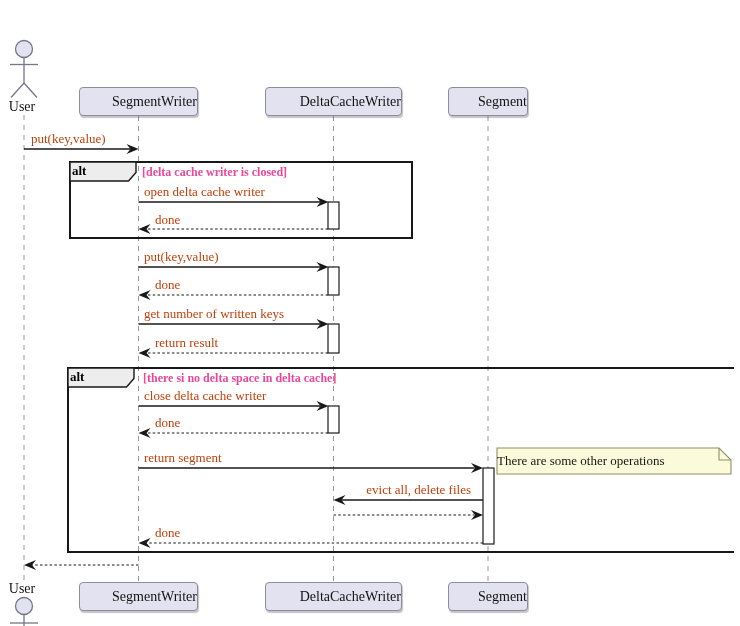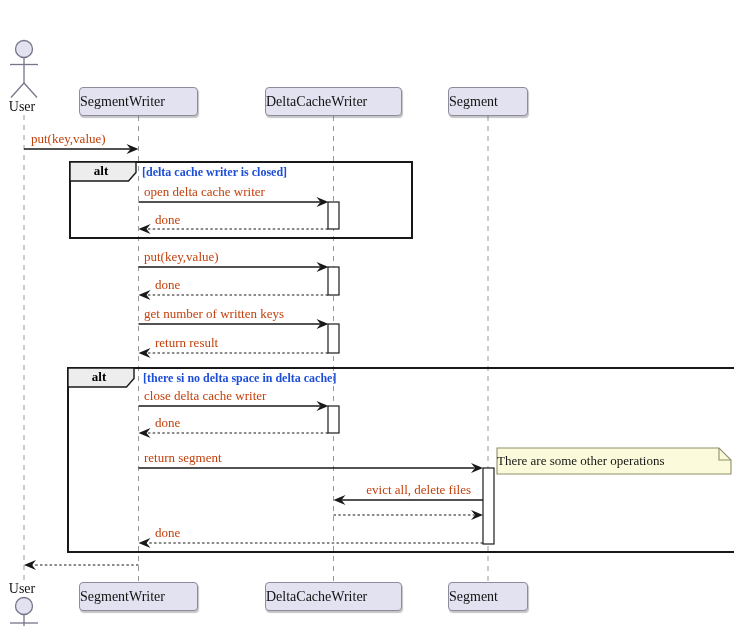--- a/index.html
+++ b/index.html
@@ -4,37 +4,37 @@
 <style>
   html,body{margin:0;padding:0;background:#fff;}
   #canvas{
     position:relative;width:734px;height:626px;background:#ffffff;
     font-family:Liberation Serif, serif;color:#181818;
     overflow:hidden;
     margin-top:36px;
   }
   #wires{position:absolute;left:0;top:0;z-index:1;}
   .pbox{
-    position:absolute;height:27px;line-height:27px;text-align:left;
+    position:absolute;height:27px;line-height:27px;text-align:right;
     background:#E2E2F0;border:1px solid #8C8C9E;border-radius:4px;
     font-size:14px;color:#121212;box-shadow:1px 2px 1px rgba(90,90,90,.35);
     z-index:2;
   }
   .actor-label{
     position:absolute;width:44px;text-align:center;font-size:14px;color:#121212;z-index:2;
   }
   .msg{
     position:absolute;font-size:13px;color:#c2410c;white-space:nowrap;z-index:2;
   }
   .op-label{
     position:absolute;font-weight:bold;font-size:13px;color:#000;z-index:3;
-    width:58px;text-align:center;
+    width:58px;text-align:left;
   }
   .cond{
-    position:absolute;font-weight:bold;font-size:12px;color:#1d4ed8;white-space:nowrap;z-index:2;
+    position:absolute;font-weight:bold;font-size:12px;color:#ec4899;white-space:nowrap;z-index:2;
   }
   .note-text{
     position:absolute;left:497px;top:412px;width:234px;height:26px;line-height:26px;
     box-sizing:border-box;font-size:13px;color:#161616;
     white-space:nowrap;z-index:2;
   }
 </style>
 </head>
 <body>
 

